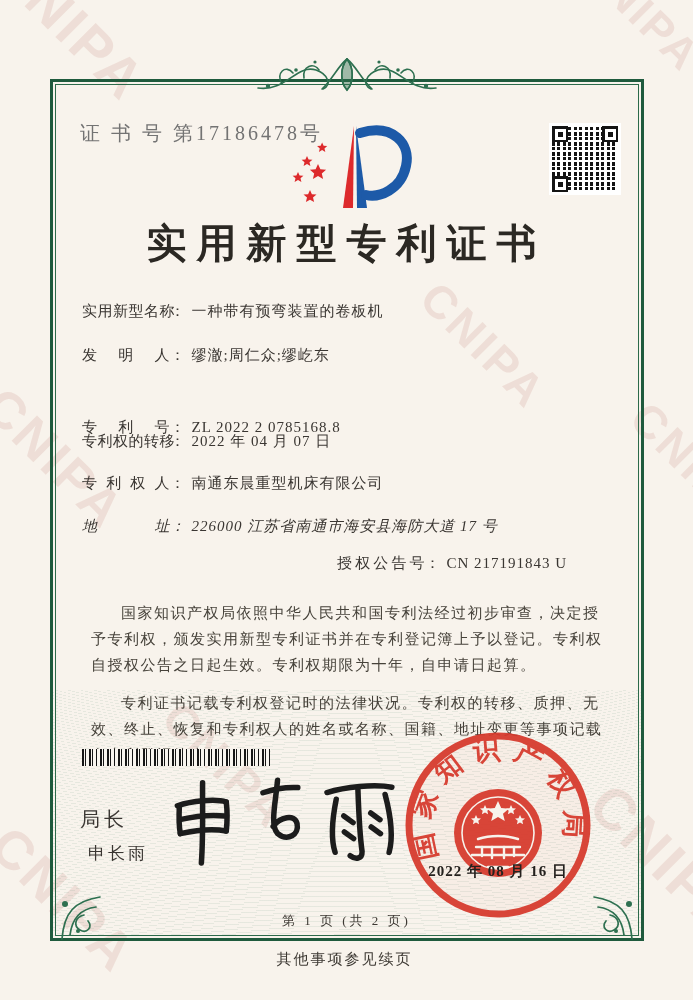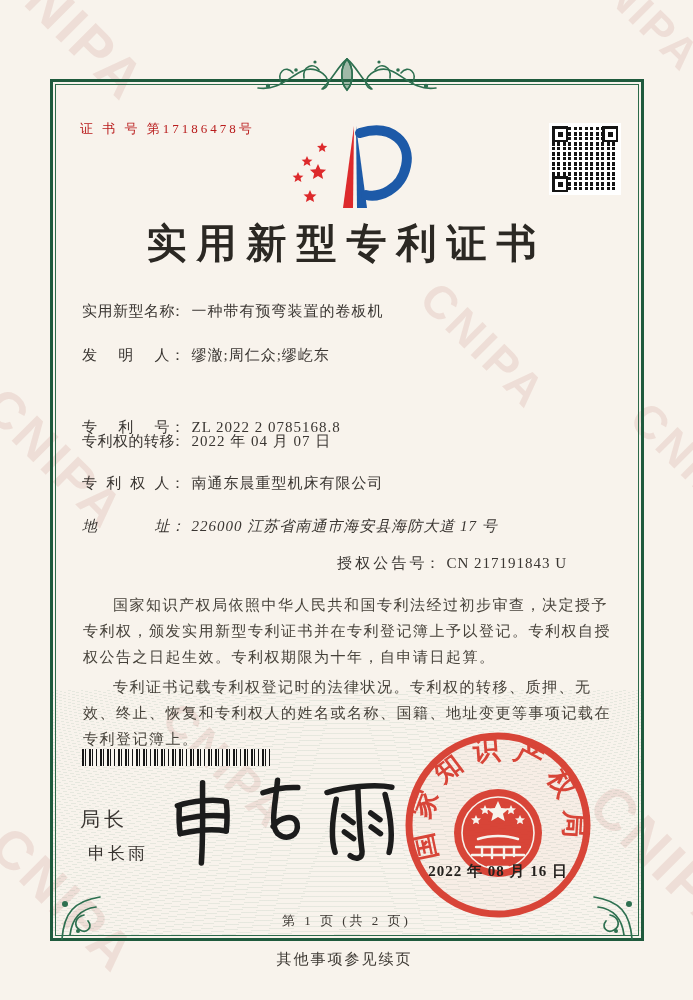--- a/index.html
+++ b/index.html
@@ -34,21 +34,21 @@
     background:repeating-radial-gradient(140% 120% at 50% -60%,
       rgba(70,130,100,0.10) 0 1.5px, rgba(0,0,0,0) 1.5px 7px);
   }
   .ornament-top{position:absolute; left:252px; top:44px; z-index:2;}
   .corner-orn{position:absolute; z-index:2;}
   .corner-left{left:54px; top:893px;}
   .corner-right{left:590px; top:893px; transform:scaleX(-1);}
   
   .cert-no{
     position:absolute; left:80px; top:120px; z-index:2;
-    font-size:13px; letter-spacing:3px; color:#b91c1c;
+    font-size:20px; letter-spacing:3px; color:#737373;
   }
   .logo{position:absolute; left:280px; top:116px; z-index:2;}
   .qr{
     position:absolute; left:549px; top:123px; width:72px; height:72px;
     background:#fff; z-index:2;
   }
   .qr-noise{
     position:absolute; inset:3px;
     background-image:
       repeating-linear-gradient(0deg, #fff 0 2px, rgba(0,0,0,0) 2px 5px, #fff 5px 6px, rgba(0,0,0,0) 6px 10px),
@@ -72,21 +72,21 @@
     -moz-text-align-last:justify; text-justify:inter-character; vertical-align:bottom;
   }
   .fcolon{display:inline-block; margin-right:6px;}
   .fvalue{letter-spacing:1px;}
   .second-pair{position:absolute; left:255px; top:0; white-space:nowrap;}
   
   .body-text{
     position:absolute; left:79px; top:588px; width:538px; z-index:2;
     font-size:15px; line-height:26px; letter-spacing:1.5px; color:#46423a;
   }
-  .body-text p{margin:4px; text-indent:2em;}
+  .body-text p{margin:12px; text-indent:2em;}
   
   .barcode{
     position:absolute; left:82px; top:749px; width:188px; height:17px; z-index:2;
     background:repeating-linear-gradient(90deg,
       #161616 0 2px, #f8f5ef 2px 3px, #161616 3px 4px, #f8f5ef 4px 7px,
       #161616 7px 9px, #f8f5ef 9px 10px, #161616 10px 11px, #f8f5ef 11px 14px,
       #161616 14px 15px, #f8f5ef 15px 18px);
   }
   .director-label{position:absolute; left:80px; top:806px; font-size:20px; letter-spacing:4px; z-index:2;}
   .director-name{position:absolute; left:88px; top:842px; font-size:17px; letter-spacing:3px; z-index:2;}

